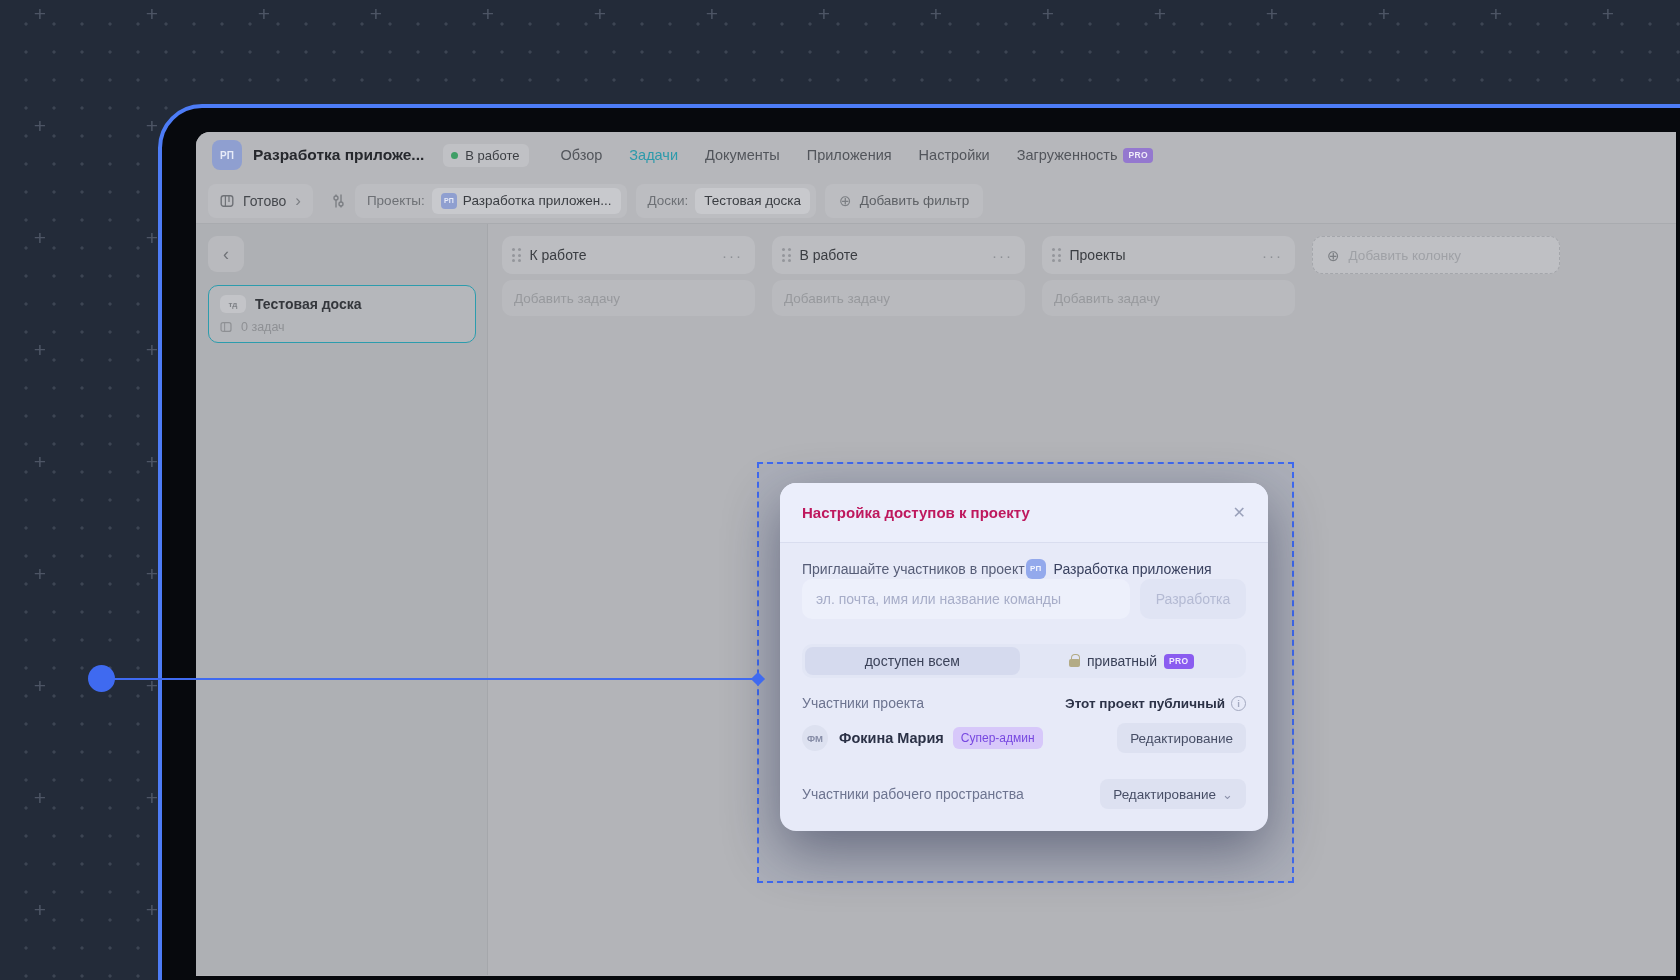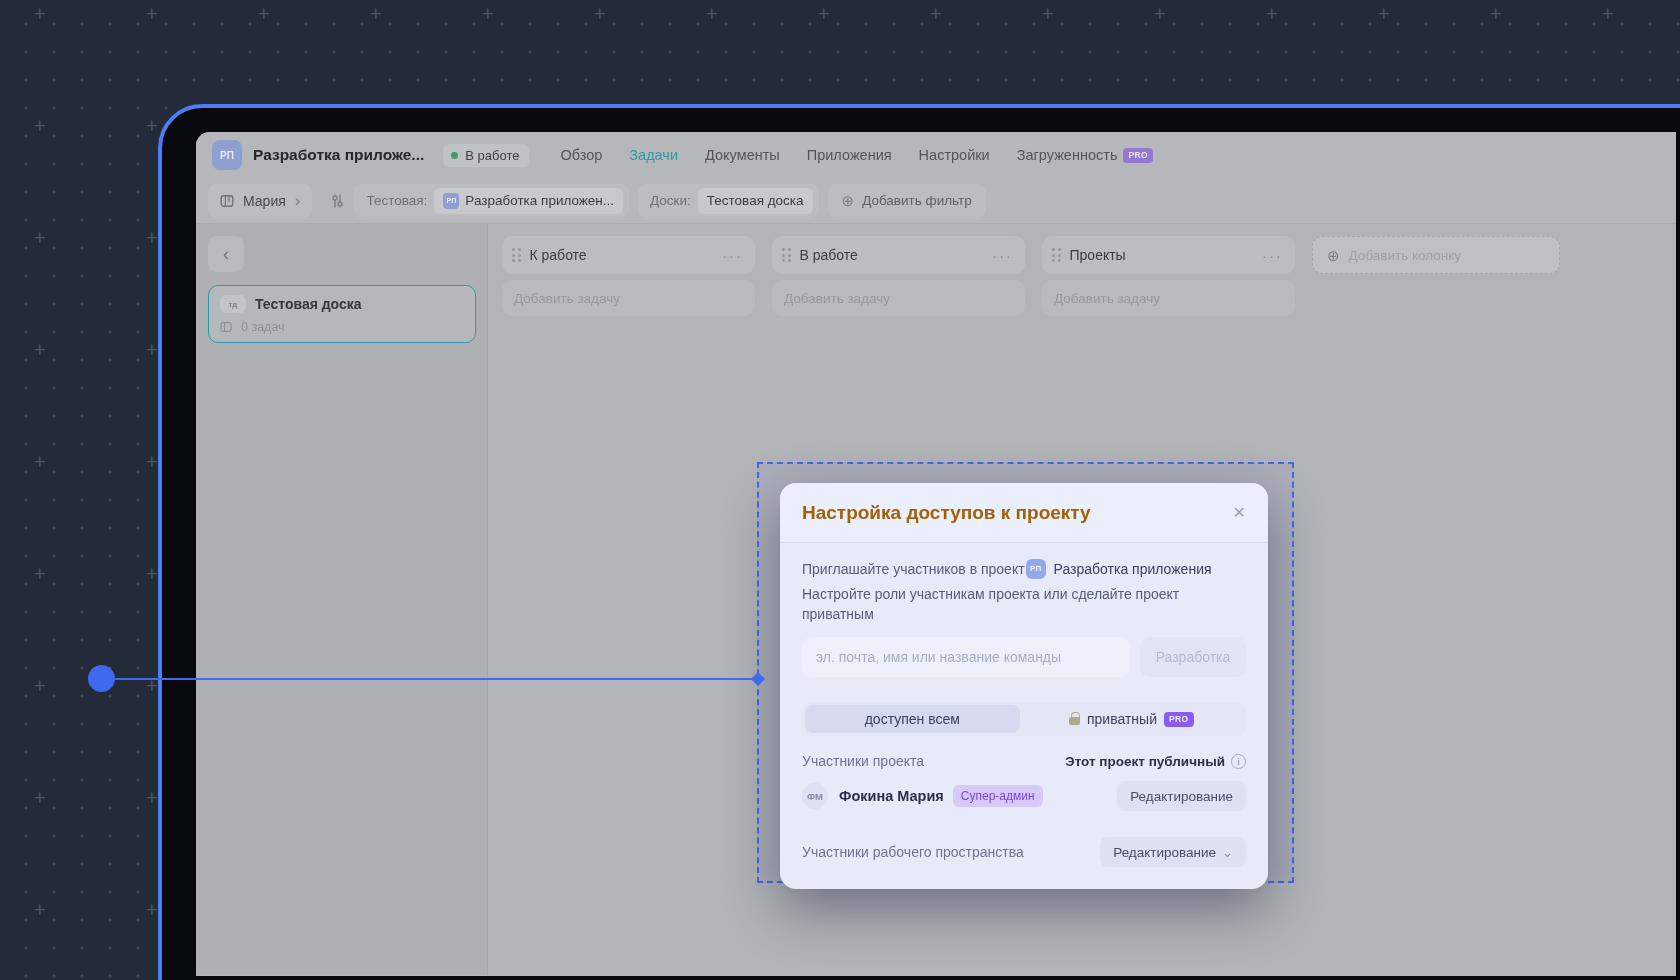--- a/index.html
+++ b/index.html
@@ -86,21 +86,21 @@
   .annot-line { position:absolute; left:103px; top:678px; width:655px; height:2px; background:#3f6af0; z-index:7; }
   .annot-dot { position:absolute; left:88px; top:665px; width:27px; height:27px; border-radius:50%; background:#3f6af0; z-index:7; }
   .annot-diamond { position:absolute; left:753px; top:674px; width:10px; height:10px; background:#3f6af0;
                    transform:rotate(45deg); z-index:7; }
 
   
   .modal { position:absolute; left:780px; top:483px; width:488px; z-index:6; background:#e7eaf8;
            border-radius:16px; box-shadow:0 20px 55px rgba(20,26,60,.45); overflow:hidden; }
   .modal-head { background:#ebeefb; border-bottom:1px solid #d9ddef; height:60px; display:flex;
                 align-items:center; justify-content:space-between; padding:0 22px; }
-  .modal-title { font-size:19px; font-weight:700; color:#a16207; }
+  .modal-title { font-size:15px; font-weight:700; color:#be185d; }
   .modal-close { color:#9aa1ba; font-size:16px; }
   .modal-body { padding:16px 22px 22px; }
   .m-line { font-size:14px; color:#565d77; display:flex; align-items:center; gap:1px; line-height:20px; }
   .m-line + .m-line { margin-top:5px; margin-bottom:13px; }
   .proj-chip { display:flex; align-items:center; gap:8px; }
   .proj-chip-avatar { width:20px; height:20px; border-radius:6px; background:#93a9ec; color:#f2f5fe;
                       font-size:8px; font-weight:700; display:flex; align-items:center; justify-content:center; }
   .proj-chip-name { color:#39415f; font-weight:500; }
   .invite-row { display:flex; gap:10px; margin-bottom:25px; }
   .invite-input { flex:1; height:40px; border:none; outline:none; background:#edf0fb; border-radius:10px;
@@ -309,36 +309,36 @@
         </div>
       </div>
 
       <div class="filterbar">
         <div class="boards-btn">
           <svg width="14" height="14" viewBox="0 0 14 14">
             <rect x="1.2" y="1.8" width="11.6" height="10.4" rx="2.4" fill="none" stroke="#6f7277" stroke-width="1.4"></rect>
             <line x1="5.4" y1="1.8" x2="5.4" y2="12.2" stroke="#6f7277" stroke-width="1.2"></line>
             <line x1="9" y1="1.8" x2="9" y2="8" stroke="#6f7277" stroke-width="1.2"></line>
           </svg>
-          <span>Мария</span>
+          <span>Готово</span>
           <span class="crumb-chev">›</span>
         </div>
 
         <div class="filter-group">
           <span class="icon-sliders">
             <svg width="15" height="16" viewBox="0 0 15 16">
               <line x1="5" y1="1.5" x2="5" y2="14.5" stroke="#7c7f84" stroke-width="1.4"></line>
               <line x1="10" y1="1.5" x2="10" y2="14.5" stroke="#7c7f84" stroke-width="1.4"></line>
               <circle cx="5" cy="5" r="2" fill="#b6b7bb" stroke="#7c7f84" stroke-width="1.4"></circle>
               <circle cx="10" cy="11" r="2" fill="#b6b7bb" stroke="#7c7f84" stroke-width="1.4"></circle>
             </svg>
           </span>
 
           <div class="filter-pill">
-            <span>Тестовая:</span>
+            <span>Проекты:</span>
             <span class="filter-chip">
               <span class="mini-avatar">РП</span>
               <span>Разработка приложен...</span>
             </span>
           </div>
 
           <div class="filter-pill">
             <span>Доски:</span>
             <span class="filter-chip">
               <span>Тестовая доска</span>
@@ -442,21 +442,20 @@
       <div class="modal-close">✕</div>
     </div>
     <div class="modal-body">
       <div class="m-line">
         <span>Приглашайте участников в проект</span>
         <span class="proj-chip">
           <span class="proj-chip-avatar">РП</span>
           <span class="proj-chip-name">Разработка приложения</span>
         </span>
       </div>
-      <div class="m-line">Настройте роли участникам проекта или сделайте проект приватным</div>
 
       <div class="invite-row">
         <input class="invite-input" type="text" placeholder="эл. почта, имя или название команды" style="">
         <div class="invite-btn">Разработка</div>
       </div>
 
       <div class="segmented">
         <div class="seg seg-left">
           <span>доступен всем</span>
         </div>

